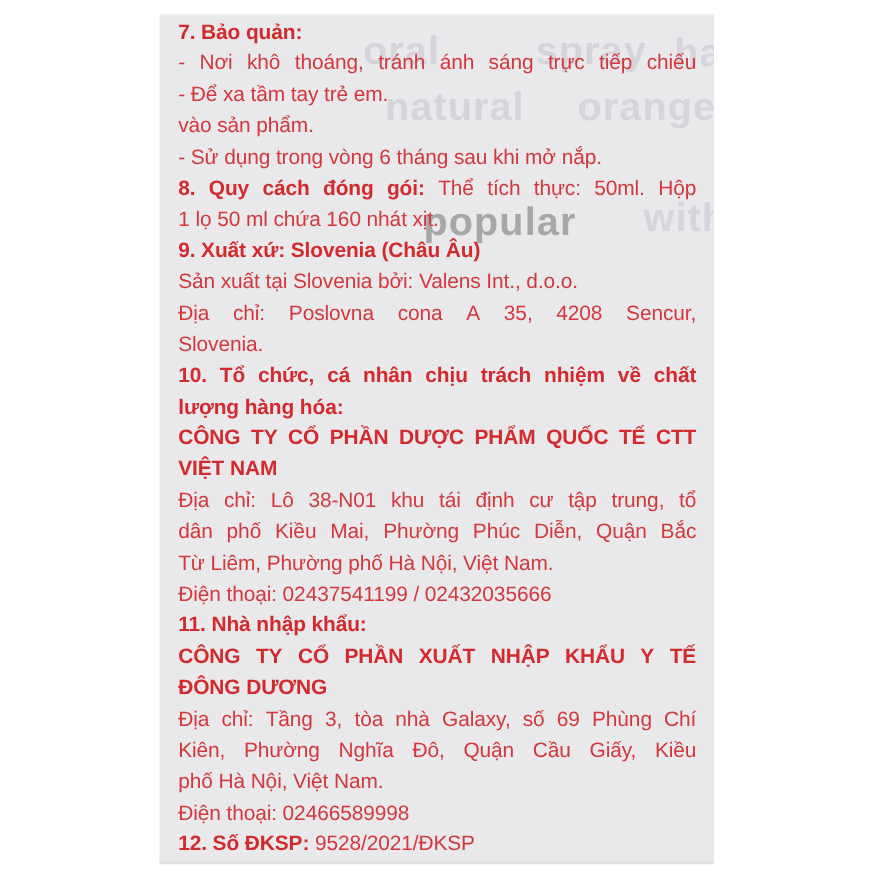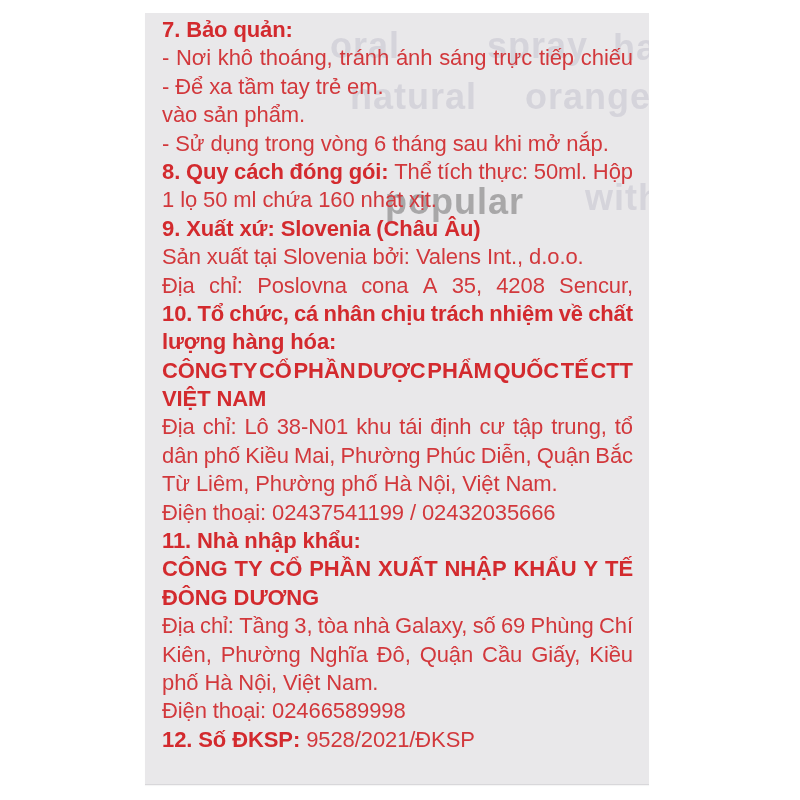--- a/index.html
+++ b/index.html
@@ -37,21 +37,21 @@
     font-weight: bold;
     letter-spacing: 1px;
     opacity: 0.55;
   }
   .text-layer {
     position: relative;
   }
   .line {
     height: 28.4px;
     line-height: 28.4px;
-    font-size: 22px;
+    font-size: 19px;
     letter-spacing: -0.1px;
     white-space: nowrap;
   }
   .line.just {
     display: flex;
     justify-content: space-between;
   }
   .seg-bold  { font-weight: bold; }
   .seg-reg   { font-weight: normal; }
   .pre       { white-space: pre; }
@@ -105,20 +105,21 @@
         <div class="line just">
           <span class="seg-reg" style="color: rgb(210, 56, 60);">Địa</span>
           <span class="seg-reg" style="color: rgb(210, 56, 60);">chỉ:</span>
           <span class="seg-reg" style="color: rgb(210, 56, 60);">Poslovna</span>
           <span class="seg-reg" style="color: rgb(210, 56, 60);">cona</span>
           <span class="seg-reg" style="color: rgb(210, 56, 60);">A</span>
           <span class="seg-reg" style="color: rgb(210, 56, 60);">35,</span>
           <span class="seg-reg" style="color: rgb(210, 56, 60);">4208</span>
           <span class="seg-reg" style="color: rgb(210, 56, 60);">Sencur,</span>
         </div>
+        <div class="line"><span class="seg-reg pre" style="color: rgb(210, 56, 60);">Slovenia.</span></div>
         <div class="line just">
           <span class="seg-bold" style="color: rgb(211, 42, 46);">10.</span>
           <span class="seg-bold" style="color: rgb(211, 42, 46);">Tổ</span>
           <span class="seg-bold" style="color: rgb(211, 42, 46);">chức,</span>
           <span class="seg-bold" style="color: rgb(211, 42, 46);">cá</span>
           <span class="seg-bold" style="color: rgb(211, 42, 46);">nhân</span>
           <span class="seg-bold" style="color: rgb(211, 42, 46);">chịu</span>
           <span class="seg-bold" style="color: rgb(211, 42, 46);">trách</span>
           <span class="seg-bold" style="color: rgb(211, 42, 46);">nhiệm</span>
           <span class="seg-bold" style="color: rgb(211, 42, 46);">về</span>

